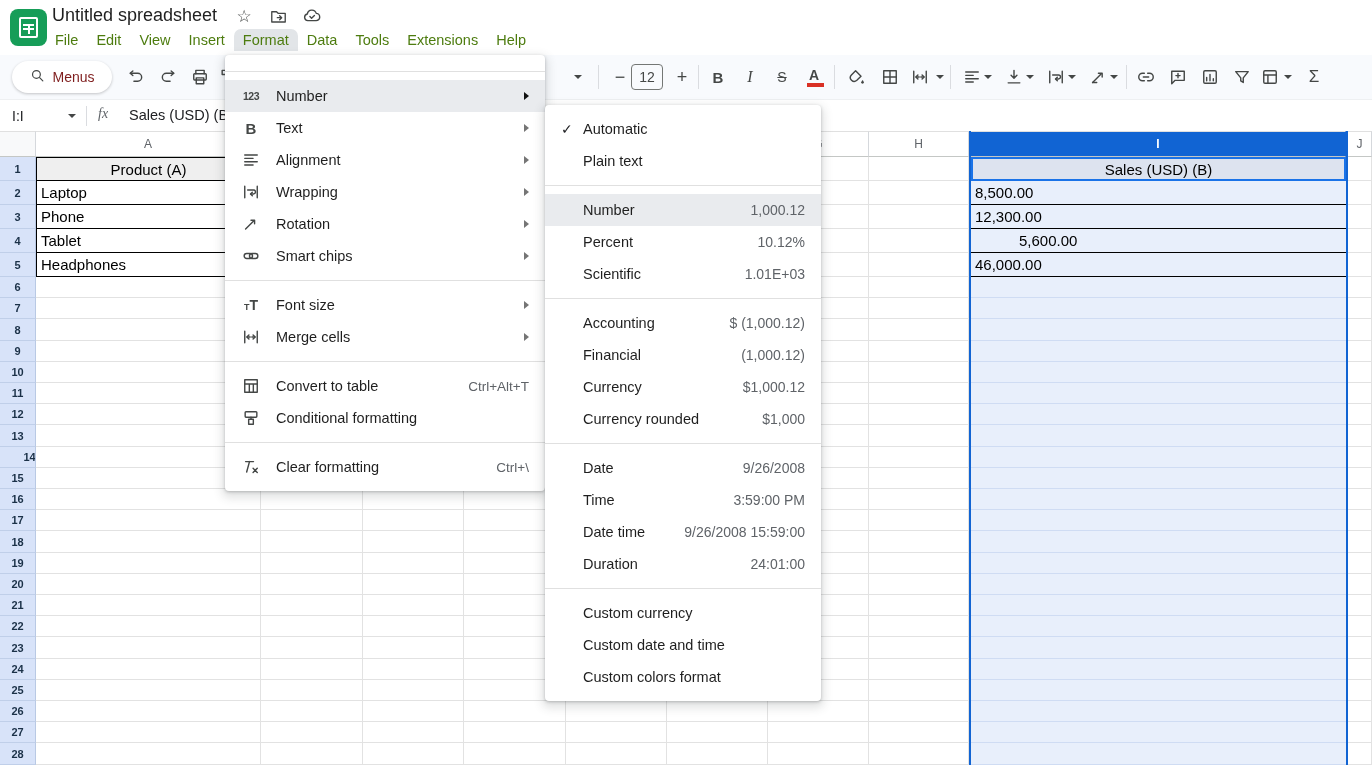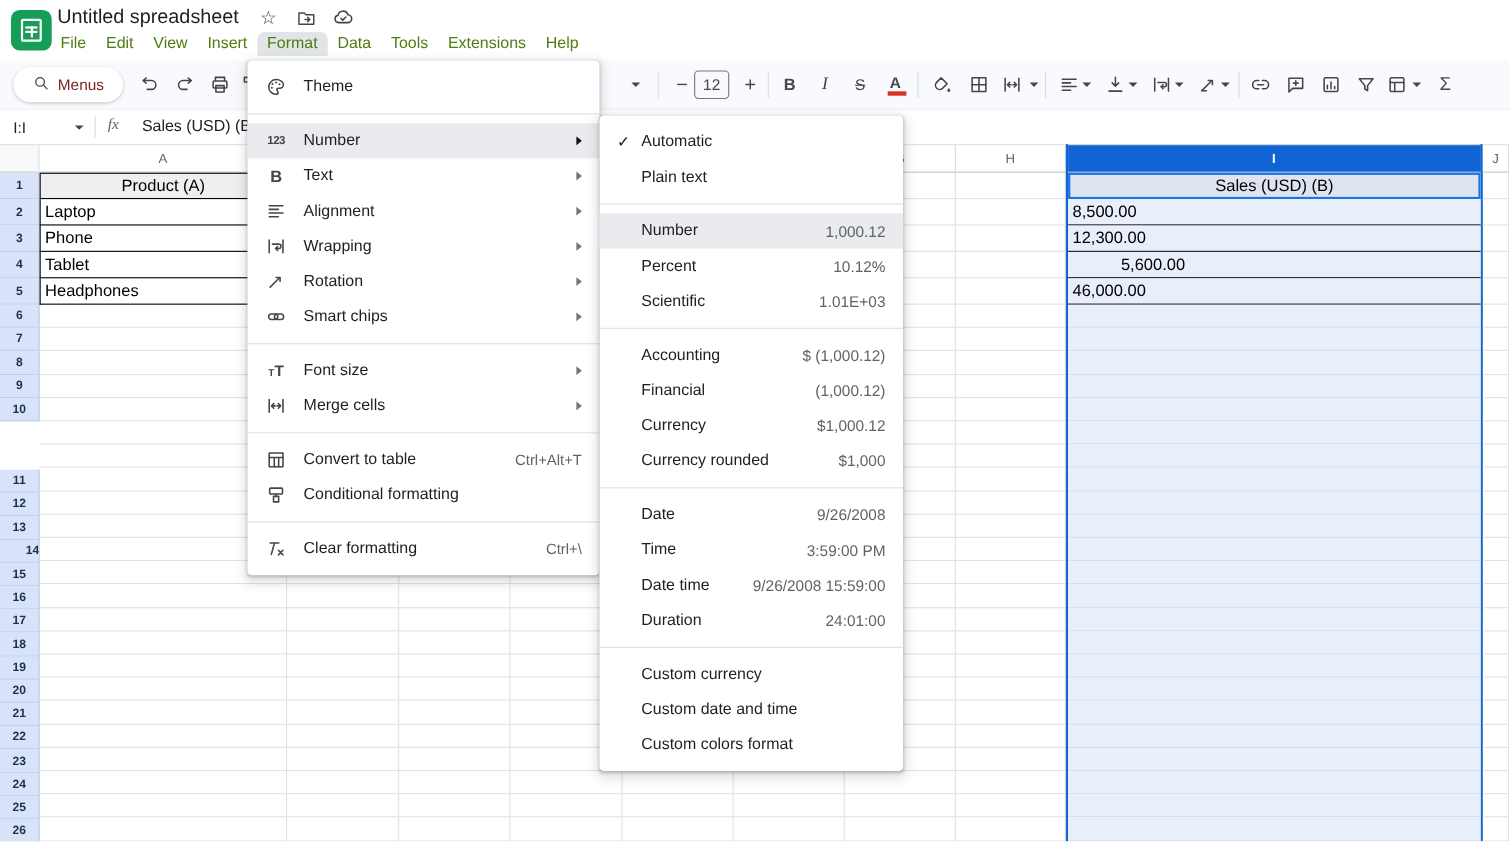--- a/index.html
+++ b/index.html
@@ -275,21 +275,21 @@
           <div class="cell" style="height: 24px;">1</div>
           <div class="cell" style="height: 24px;">2</div>
           <div class="cell" style="height: 24px;">3</div>
           <div class="cell" style="height: 24px;">4</div>
           <div class="cell" style="height: 24px;">5</div>
           <div class="cell" style="height: 21.2174px;">6</div>
           <div class="cell" style="height: 21.2174px;">7</div>
           <div class="cell" style="height: 21.2174px;">8</div>
           <div class="cell" style="height: 21.2174px;">9</div>
           <div class="cell" style="height: 21.2174px;">10</div>
-          <div class="cell" style="height: 21.2174px; margin-top: 44px;">11</div>
+          <div class="cell" style="height: 21.2174px;">11</div>
           <div class="cell" style="height: 21.2174px;">12</div>
           <div class="cell" style="height: 21.2174px;">13</div>
           <div class="cell" style="height: 21.2174px; padding-left: 24px;">14</div>
           <div class="cell" style="height: 21.2174px;">15</div>
           <div class="cell" style="height: 21.2174px;">16</div>
           <div class="cell" style="height: 21.2174px;">17</div>
           <div class="cell" style="height: 21.2174px;">18</div>
           <div class="cell" style="height: 21.2174px;">19</div>
           <div class="cell" style="height: 21.2174px;">20</div>
           <div class="cell" style="height: 21.2174px;">21</div>
@@ -628,32 +628,20 @@
           <div class="cell" style="height: 21.2174px;"></div>
           <div class="cell" style="height: 21.2174px;"></div>
           <div class="cell" style="height: 21.2174px;"></div>
           <div class="cell" style="height: 21.2174px;"></div>
           <div class="cell" style="height: 21.2174px;"></div>
         </div>
       </div>
     </div>
 
   <div class="panel fmt-menu" id="fmt-menu">
-      <div class="pitem">
-        <span class="ic">
-          <svg class="ln" viewBox="0 0 24 24" width="20" height="20">
-            <path d="M12 4a8 8 0 1 0 0 16c1.3 0 2.1-.9 2.1-2 0-.6-.3-1-.6-1.4-.3-.4-.6-.8-.6-1.3 0-1 .9-1.8 2-1.8h1.1c2.2 0 4-1.8 4-4C20 6.4 16.4 4 12 4z"></path>
-            <circle cx="8" cy="8.8" r="1.1" fill="#444746" stroke="none"></circle>
-            <circle cx="12" cy="7.2" r="1.1" fill="#444746" stroke="none"></circle>
-            <circle cx="15.7" cy="9.2" r="1.1" fill="#444746" stroke="none"></circle>
-            <circle cx="7.4" cy="12.8" r="1.1" fill="#444746" stroke="none"></circle>
-          </svg>
-        </span>
-        <span class="lbl">Theme</span>
-      </div>
       <div class="pdivider"></div>
       <div class="pitem hl">
         <span class="ic">
           <span class="icon-123">123</span>
         </span>
         <span class="lbl">Number</span>
         <span class="arrow dark"></span>
       </div>
       <div class="pitem">
         <span class="ic">

